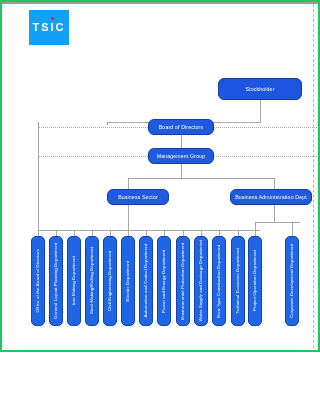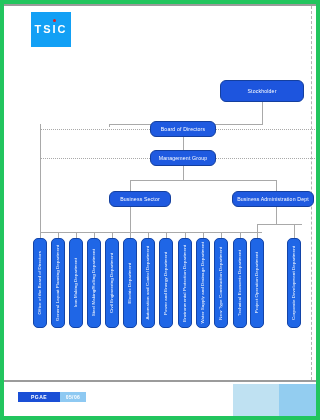--- a/index.html
+++ b/index.html
@@ -4,24 +4,24 @@
 <style>
   html,body{margin:0;padding:0;}
   body{
     width:320px;height:420px;
     background:#ffffff;
     font-family:"Liberation Sans", sans-serif;
     overflow:hidden;
   }
   #page{
     position:relative;
-    width:320px;height:420px;
+    width:320px;height:352px;
     background:#ffffff;
     box-sizing:border-box;
-    border:4px solid #22c55e;
+    border:2px solid #22c55e;
     overflow:hidden;
   }
 
   
   .rule{position:absolute;left:0;width:320px;height:2px;background:#9b9b9b;}
   .rule.top{top:0;}
   .rule.bottom{top:376px;}
 
   
   .dashed-margin{

